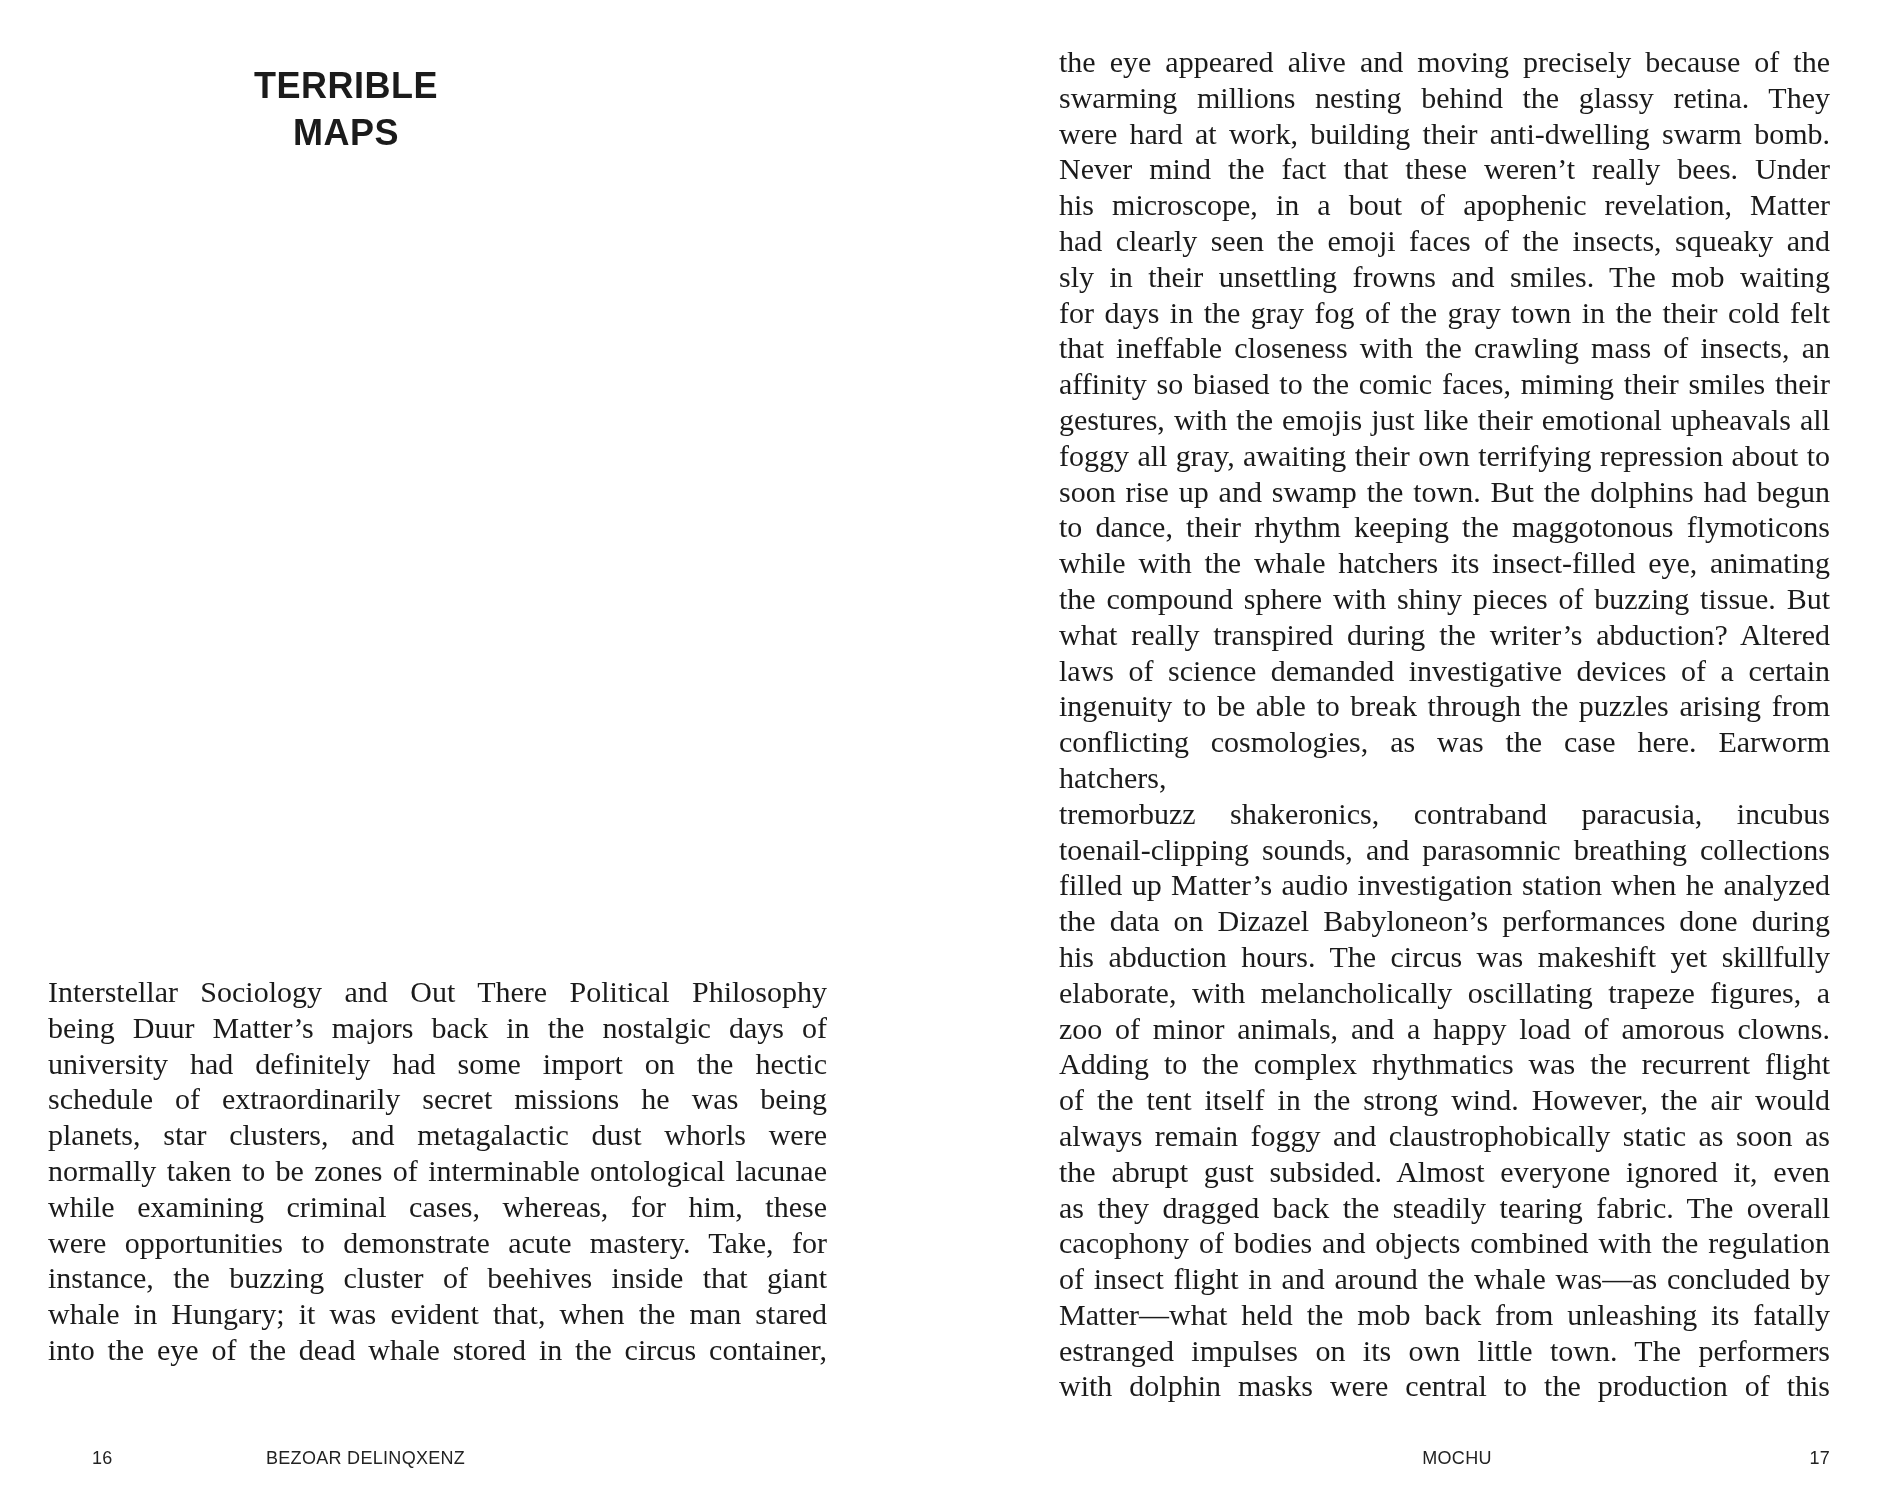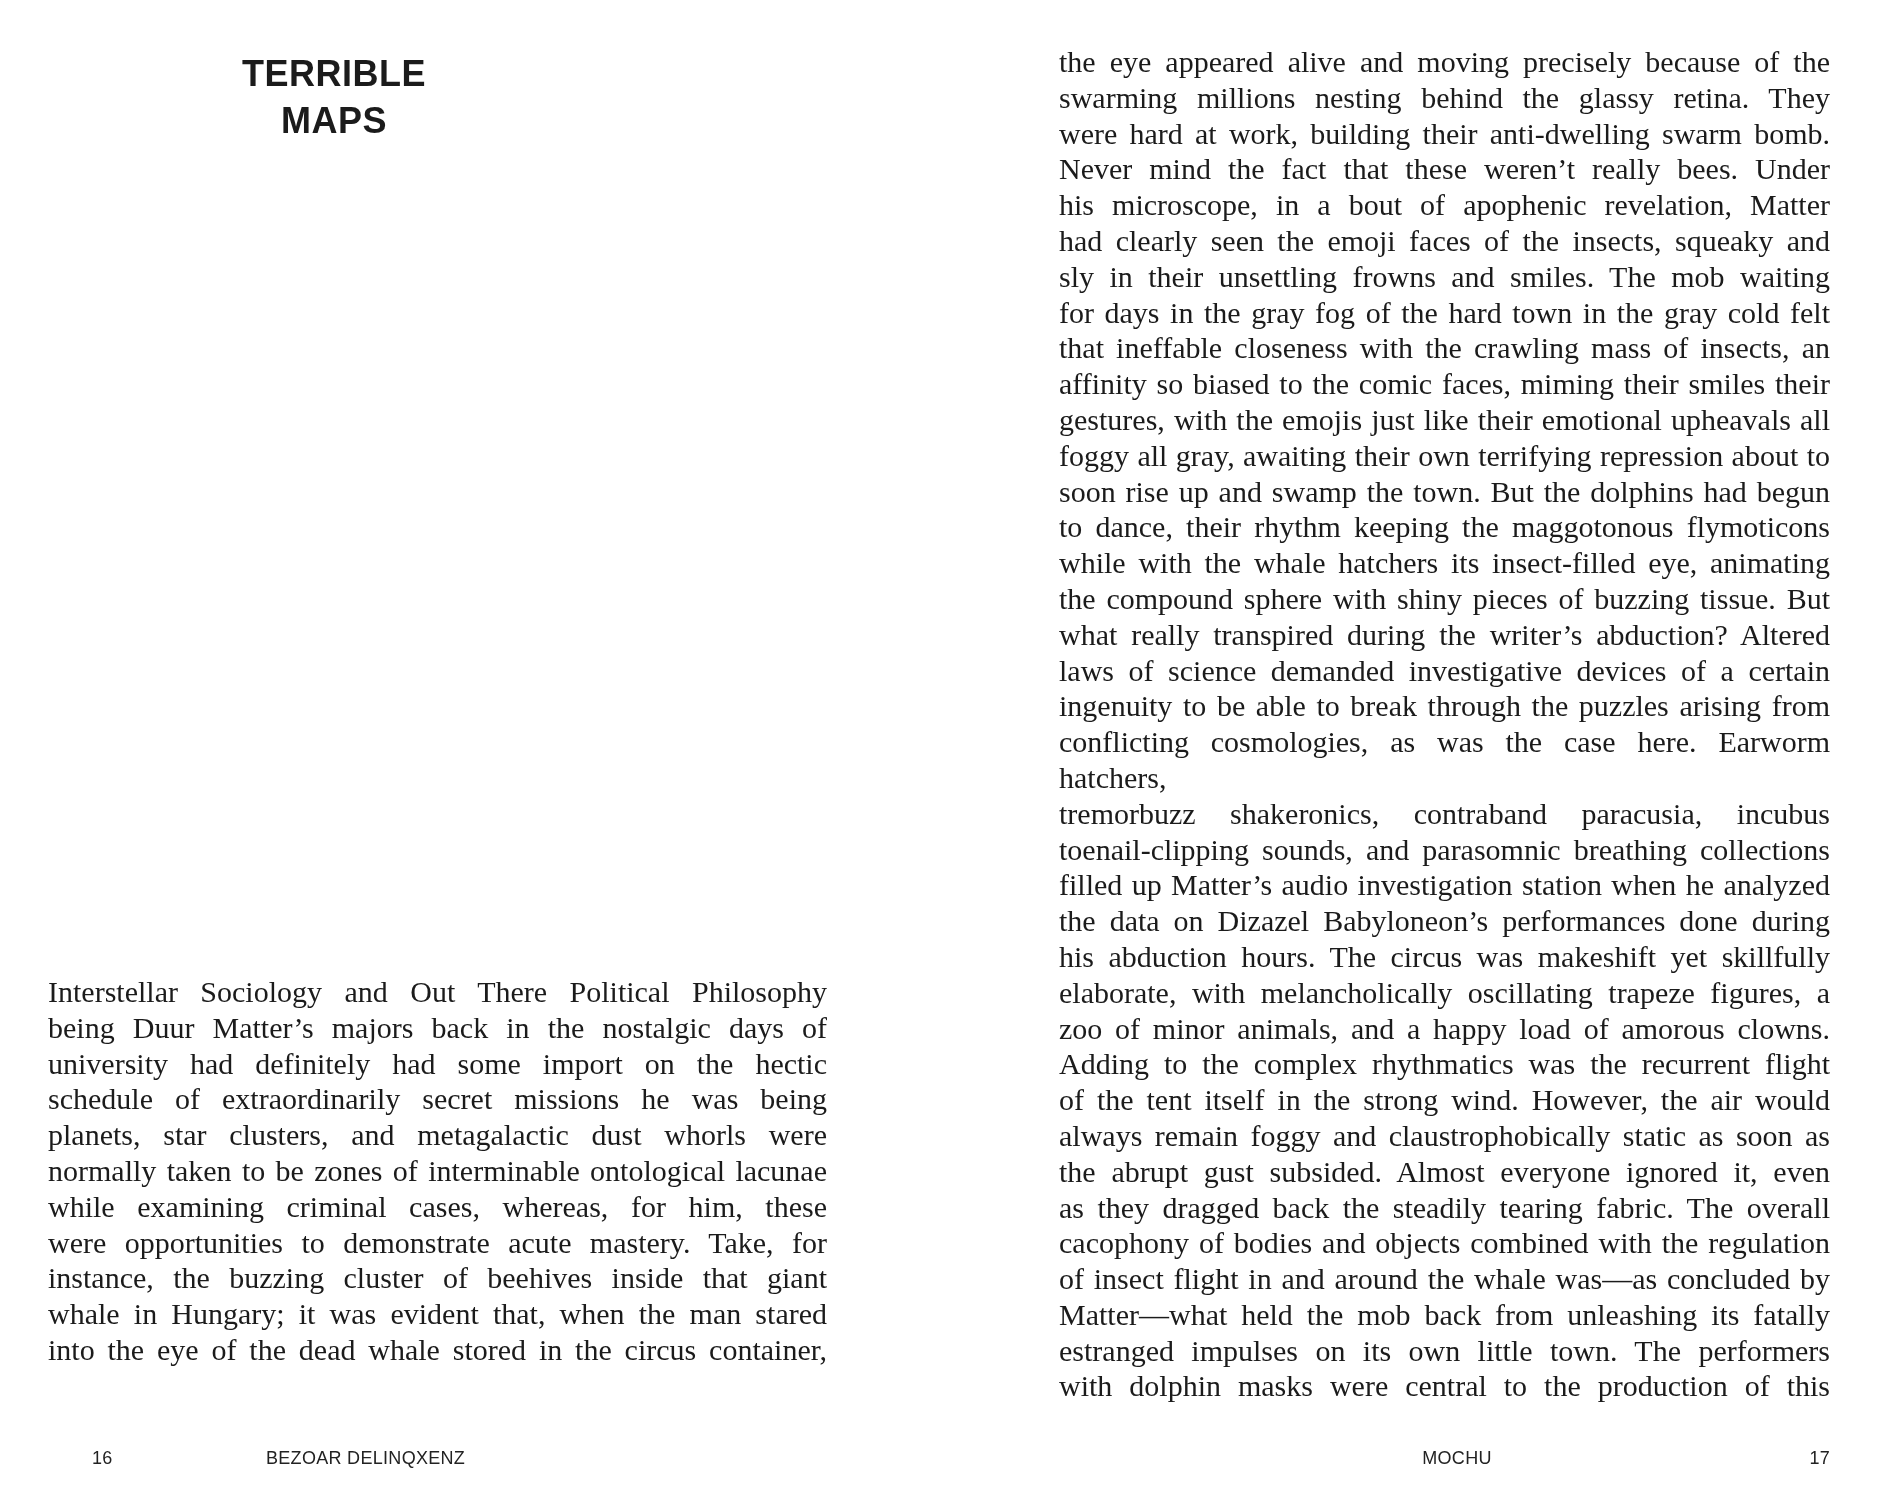--- a/index.html
+++ b/index.html
@@ -26,21 +26,21 @@
     left: 130px;
     top: 46px;
     width: 400px;
     text-align: center;
     font-family: "Liberation Sans", sans-serif;
     font-weight: bold;
     font-size: 36px;
     line-height: 47px;
     letter-spacing: 0.5px;
     color: #1b1b1b;
-    margin: 4px;
+    margin: 16px;
   }
 
   .body-col {
     position: absolute;
     font-family: "Liberation Serif", serif;
     font-size: 30px;
     line-height: 35.8px;
     color: #1b1b1b;
   }
   .left-col  { left: 48px;  top: 974px; width: 779px; }
@@ -99,21 +99,21 @@
 
   <section class="page page-right">
     <div class="body-col right-col">
         <div class="tline">the eye appeared alive and moving precisely because of the</div>
         <div class="tline">swarming millions nesting behind the glassy retina. They</div>
         <div class="tline">were hard at work, building their anti-dwelling swarm bomb.</div>
         <div class="tline">Never mind the fact that these weren’t really bees. Under</div>
         <div class="tline">his microscope, in a bout of apophenic revelation, Matter</div>
         <div class="tline">had clearly seen the emoji faces of the insects, squeaky and</div>
         <div class="tline">sly in their unsettling frowns and smiles. The mob waiting</div>
-        <div class="tline">for days in the gray fog of the hard town in the gray cold felt</div>
+        <div class="tline">for days in the gray fog of the gray town in the their cold felt</div>
         <div class="tline">that ineffable closeness with the crawling mass of insects, an</div>
         <div class="tline">affinity so biased to the comic faces, miming their smiles their</div>
         <div class="tline">gestures, with the emojis just like their emotional upheavals all</div>
         <div class="tline">foggy all gray, awaiting their own terrifying repression about to</div>
         <div class="tline">soon rise up and swamp the town. But the dolphins had begun</div>
         <div class="tline">to dance, their rhythm keeping the maggotonous flymoticons</div>
         <div class="tline">while with the whale hatchers its insect-filled eye, animating</div>
         <div class="tline">the compound sphere with shiny pieces of buzzing tissue. But</div>
         <div class="tline">what really transpired during the writer’s abduction? Altered</div>
         <div class="tline">laws of science demanded investigative devices of a certain</div>

